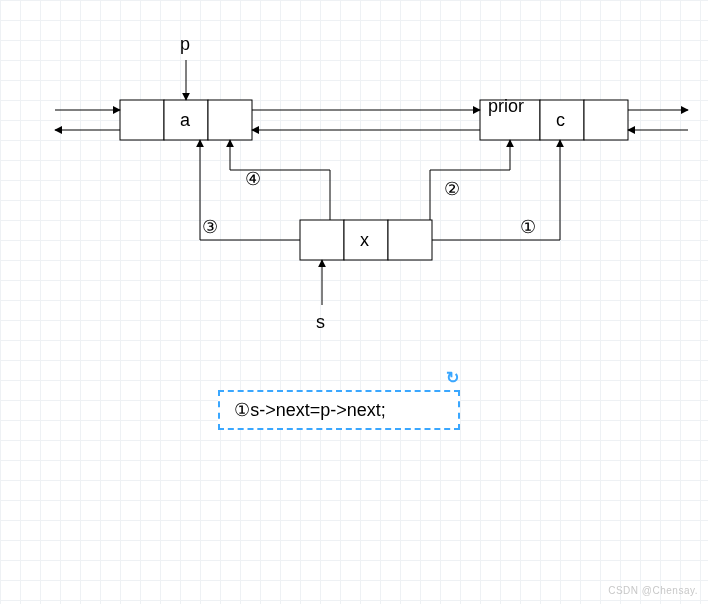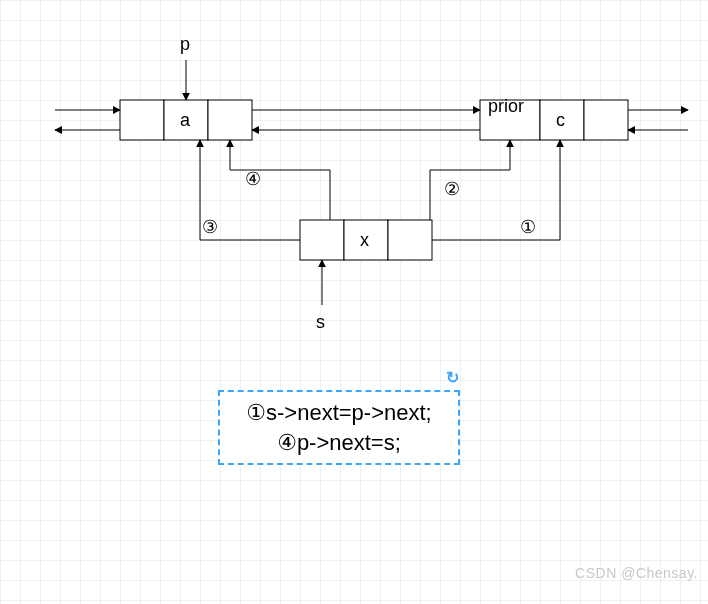--- a/index.html
+++ b/index.html
@@ -13,35 +13,35 @@
       linear-gradient(to bottom,#eef1f4 1px,transparent 1px) 0 0/20px 20px,
       #fff;
     position:relative;
   }
   svg{position:absolute;top:0;left:0;}
   .text{position:absolute;font-size:18px;white-space:nowrap;}
   .codebox{
     position:absolute;
     border:2px dashed #3aa7ff;
     background:rgba(255,255,255,0.95);
-    text-align:center;
-    font-size:22px;
+    text-align:left;
+    font-size:18px;
     padding:6px 14px;
     line-height:1.35;
   }
   .refresh{
     position:absolute;
     color:#3aa7ff;
     font-size:16px;
     font-weight:bold;
   }
   .watermark{
     position:absolute;
-    right:10px;bottom:23px;
-    font-size:14px;
+    right:10px;bottom:8px;
+    font-size:10px;
     color:#c8c8c8;
     letter-spacing:0.5px;
     margin-left:36px;
   }
 </style>
 </head>
 <body>
 
 <svg width="708" height="604">
   <defs>
@@ -101,16 +101,15 @@
 
 <div class="text" style="left:245px;top:168px;">④</div>
 <div class="text" style="left:444px;top:178px;">②</div>
 <div class="text" style="left:202px;top:216px;">③</div>
 <div class="text" style="left:520px;top:216px;">①</div>
 
 <div class="refresh" style="left:446px;top:368px;">↻</div>
 
 <div class="codebox" style="left:218px;top:390px;width:210px;">
   <div>①s-&gt;next=p-&gt;next;</div>
-  <div>④p-&gt;next=s;</div>
 </div>
 
 <div class="watermark">CSDN @Chensay.</div>
 
 </body></html>

